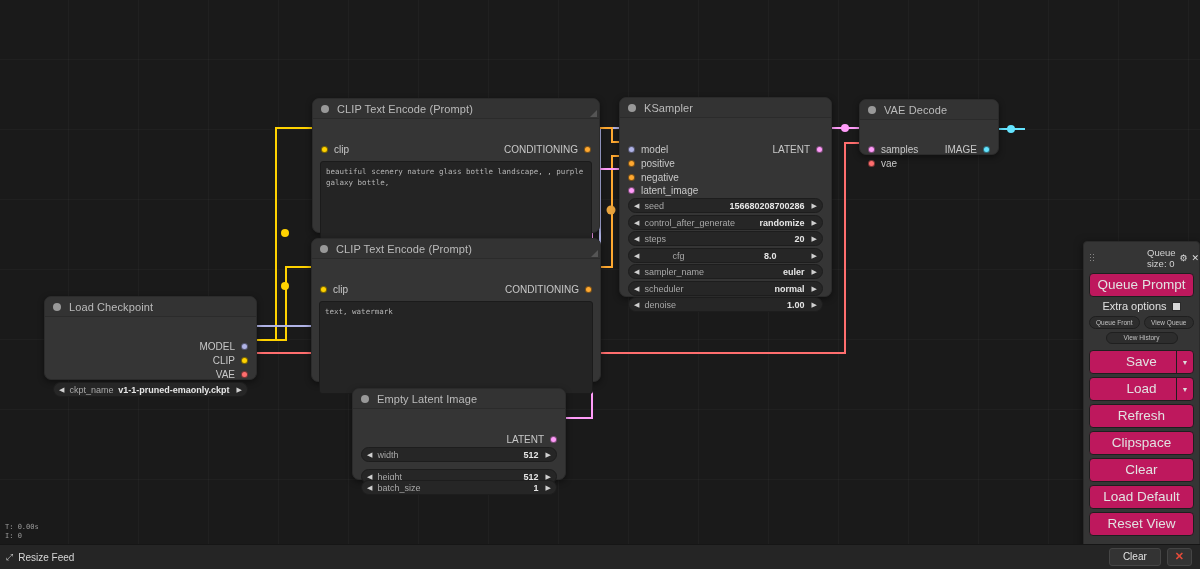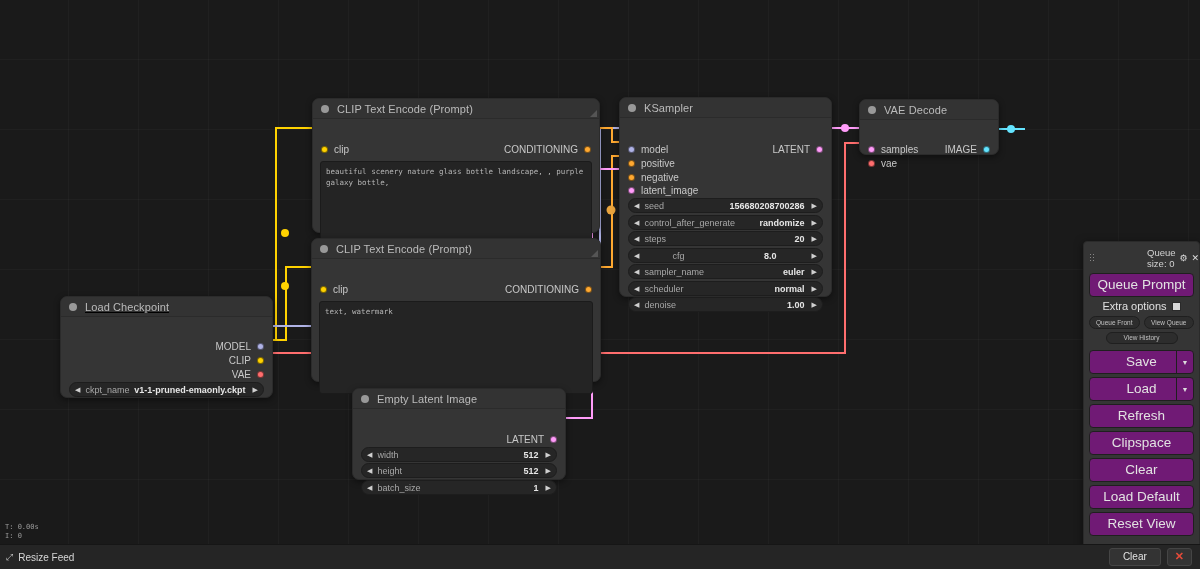--- a/index.html
+++ b/index.html
@@ -135,21 +135,21 @@
   }
   .drag-grip {
     width: 6px; height: 10px; flex: none; opacity: .55;
     background-image: radial-gradient(#c9c9c9 40%, transparent 41%);
     background-size: 3px 3px;
   }
   .menu-head .qtitle { flex: 1; margin-left: 48px; }
   .gear, .xclose { font-size: 9px; color: #ddd; line-height: 1; }
   .btn {
     width: 100%;
-    background: #701a75;
+    background: #be185d;
     border: 1px solid #1f1f1f;
     border-radius: 4px;
     color: #e2e2e2;
     font-size: 12px;
     text-align: center;
     padding: 2px 0 3px 0;
     margin-bottom: 3px;
   }
   .btn.big { font-size: 13.5px; padding: 3px 0 4px 0; }
   .btn.split { display: flex; align-items: center; justify-content: center; position: relative; }
@@ -226,21 +226,21 @@
 
     <path d="M566,418 L592,418 L592,169 L620,169" fill="none" stroke="#ff9cf9" stroke-width="2"></path>
 
     <path d="M830,128 L860,128" fill="none" stroke="#ff9cf9" stroke-width="2"></path>
     <circle cx="845" cy="128" r="4" fill="#ff9cf9"></circle>
 
     <path d="M998,129 L1025,129" fill="none" stroke="#64e4ff" stroke-width="2"></path>
     <circle cx="1011" cy="129" r="4" fill="#64e4ff"></circle>
   </svg>
 
-  <div class="node" style="left:60px; top:296px; width:213px; height:102px;text-decoration:underline;">
+  <div class="node" style="left:44px; top:296px; width:213px; height:84px;">
     <div class="node-title">
       <span class="title-dot"></span>
       <span class="title-text">Load Checkpoint</span>
     </div>
     <div class="node-body">
       <div class="slot out" style="top:22px;">
         <span class="dot model"></span>
         <span>MODEL</span>
       </div>
       <div class="slot out" style="top:36px;">
@@ -307,21 +307,21 @@
       <div class="slot out" style="top:23px;">
         <span class="dot latent"></span>
         <span>LATENT</span>
       </div>
       <div class="widget" style="top:38px;">
         <span class="arrow left">◀</span>
         <span class="wname">width</span>
         <span class="wval">512</span>
         <span class="arrow right">▶</span>
       </div>
-      <div class="widget" style="top:54px;justify-content:flex-end;">
+      <div class="widget" style="top:60px;justify-content:flex-end;">
         <span class="arrow left">◀</span>
         <span class="wname">height</span>
         <span class="wval">512</span>
         <span class="arrow right">▶</span>
       </div>
       <div class="widget" style="top:71px;">
         <span class="arrow left">◀</span>
         <span class="wname">batch_size</span>
         <span class="wval">1</span>
         <span class="arrow right">▶</span>

